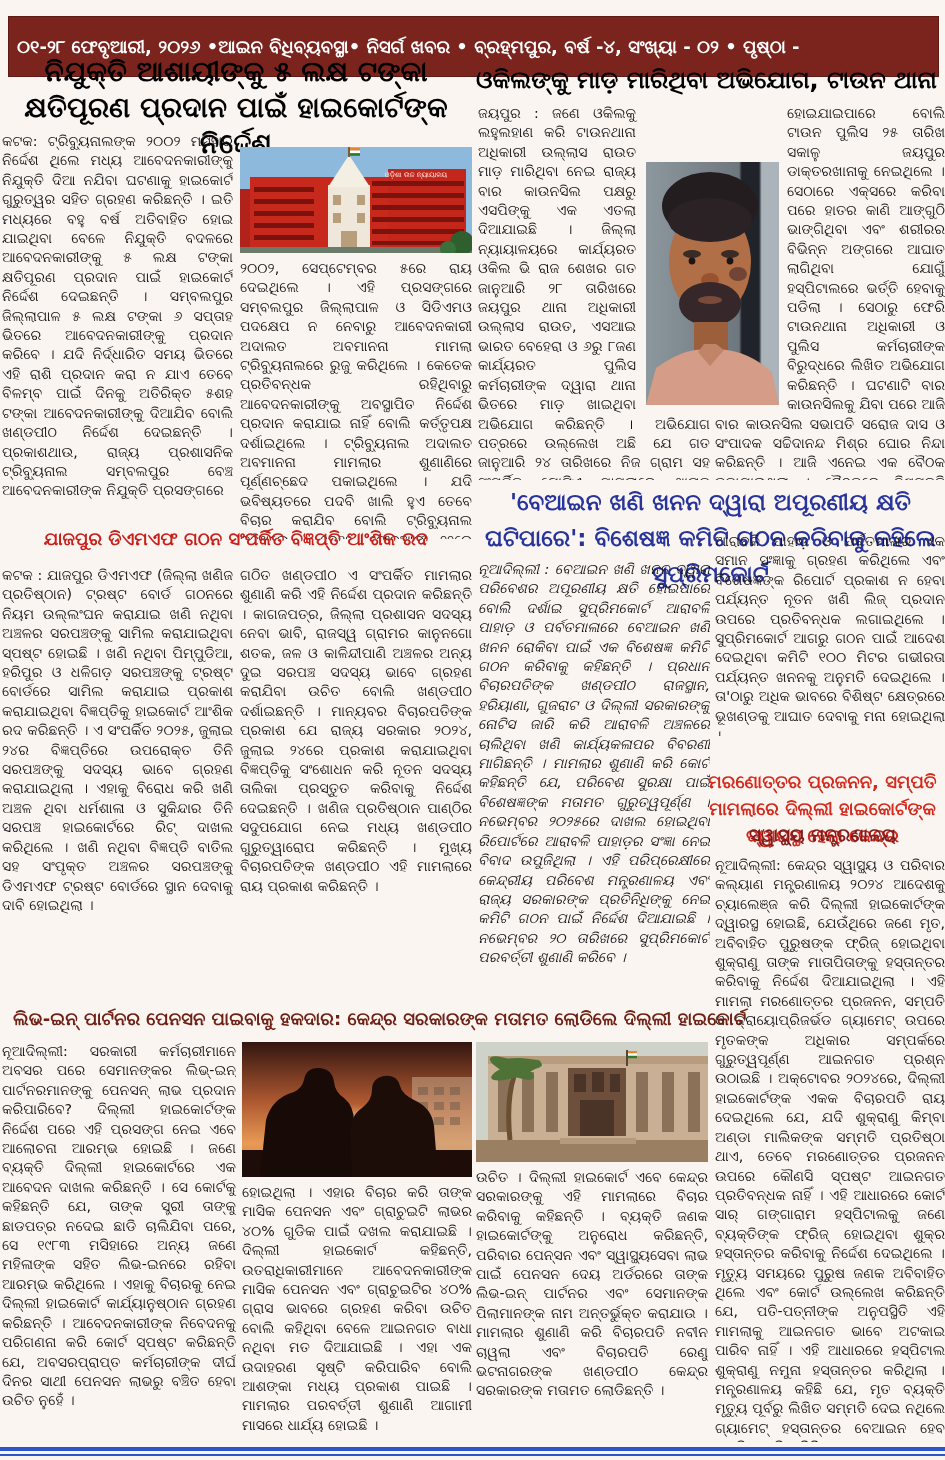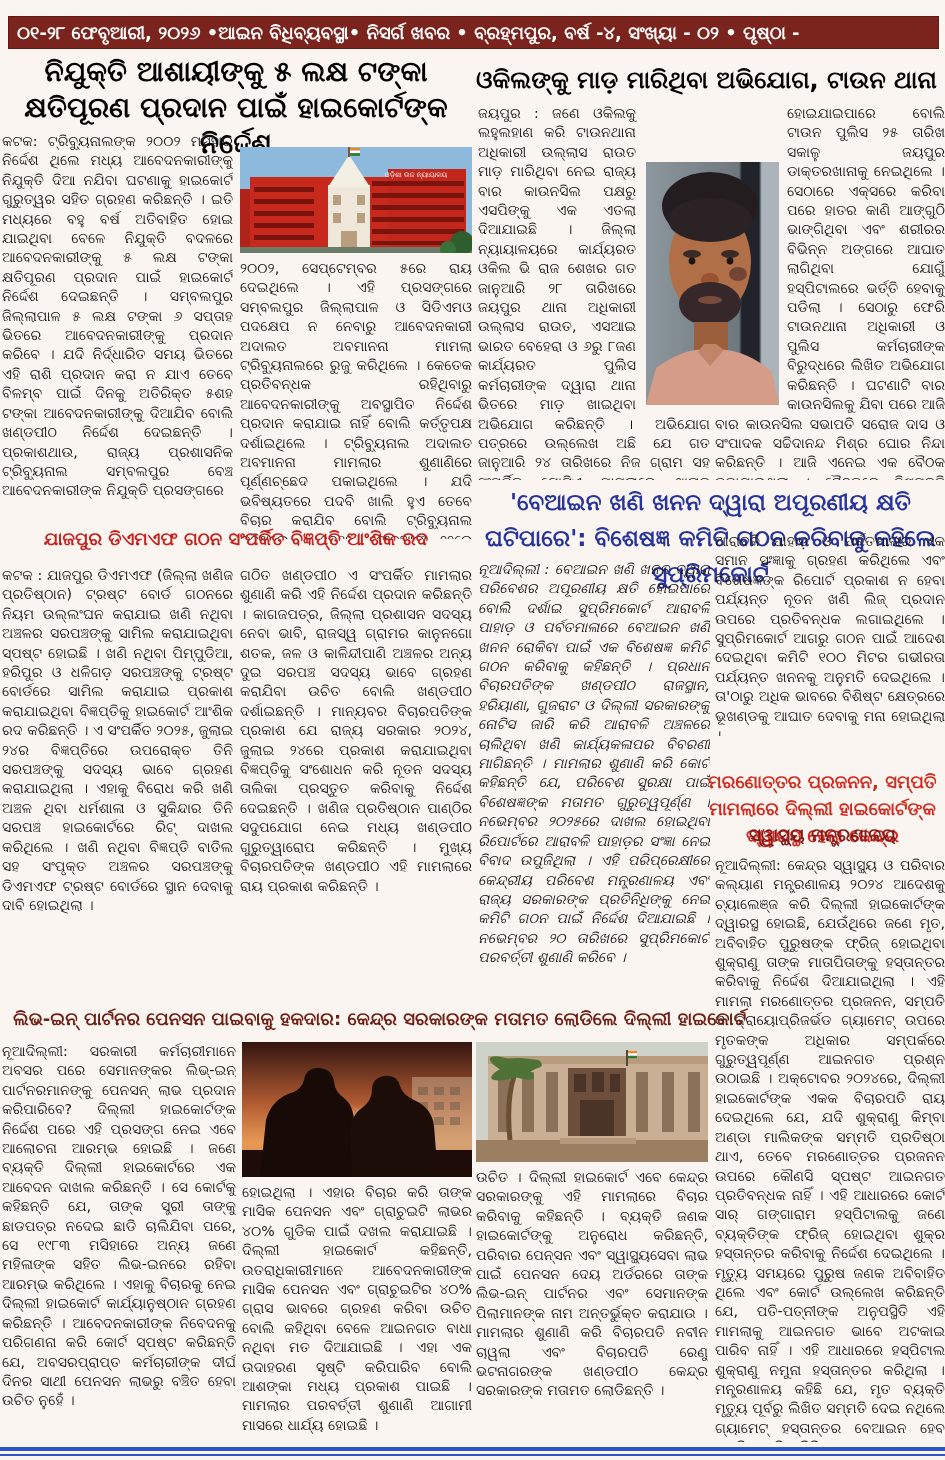--- a/index.html
+++ b/index.html
@@ -8,21 +8,21 @@
     background:#fbf5f1;
     font-family:"DejaVu Sans","Liberation Sans",sans-serif;
     color:#1a1a1a;overflow:hidden;
   }
   .abs{position:absolute;}
   
   .masthead{
     left:8px;top:16px;width:913px;height:31px;
     background:#7b241e;color:#ffffff;
     font-size:18px;font-weight:bold;line-height:31px;
-    padding:0 8px;white-space:nowrap;overflow:hidden;
+    padding:14px 8px;white-space:nowrap;overflow:hidden;
     border:1px solid #5e1a15;
   }
   
   .hl{font-weight:bold;text-align:center;color:#000;}
   .hl-a{left:0;top:54px;width:472px;font-size:28px;line-height:36px;}
   .hl-b{left:0;top:521px;width:472px;font-size:18px;line-height:36px;color:#c6201a;}
   .hl-c{left:476px;top:60px;width:469px;font-size:24px;line-height:40px;white-space:nowrap;}
   .hl-d{left:476px;top:484px;width:469px;font-size:23px;line-height:36px;color:#27349b;}
   .hl-e{left:700px;top:768px;width:245px;font-size:18px;line-height:27px;color:#d32a1e;font-weight:bold;text-align:center;}
   .hl-e2{left:700px;top:822px;width:245px;font-size:18px;line-height:26px;color:#7f1d1d;font-weight:bold;text-align:center;}

